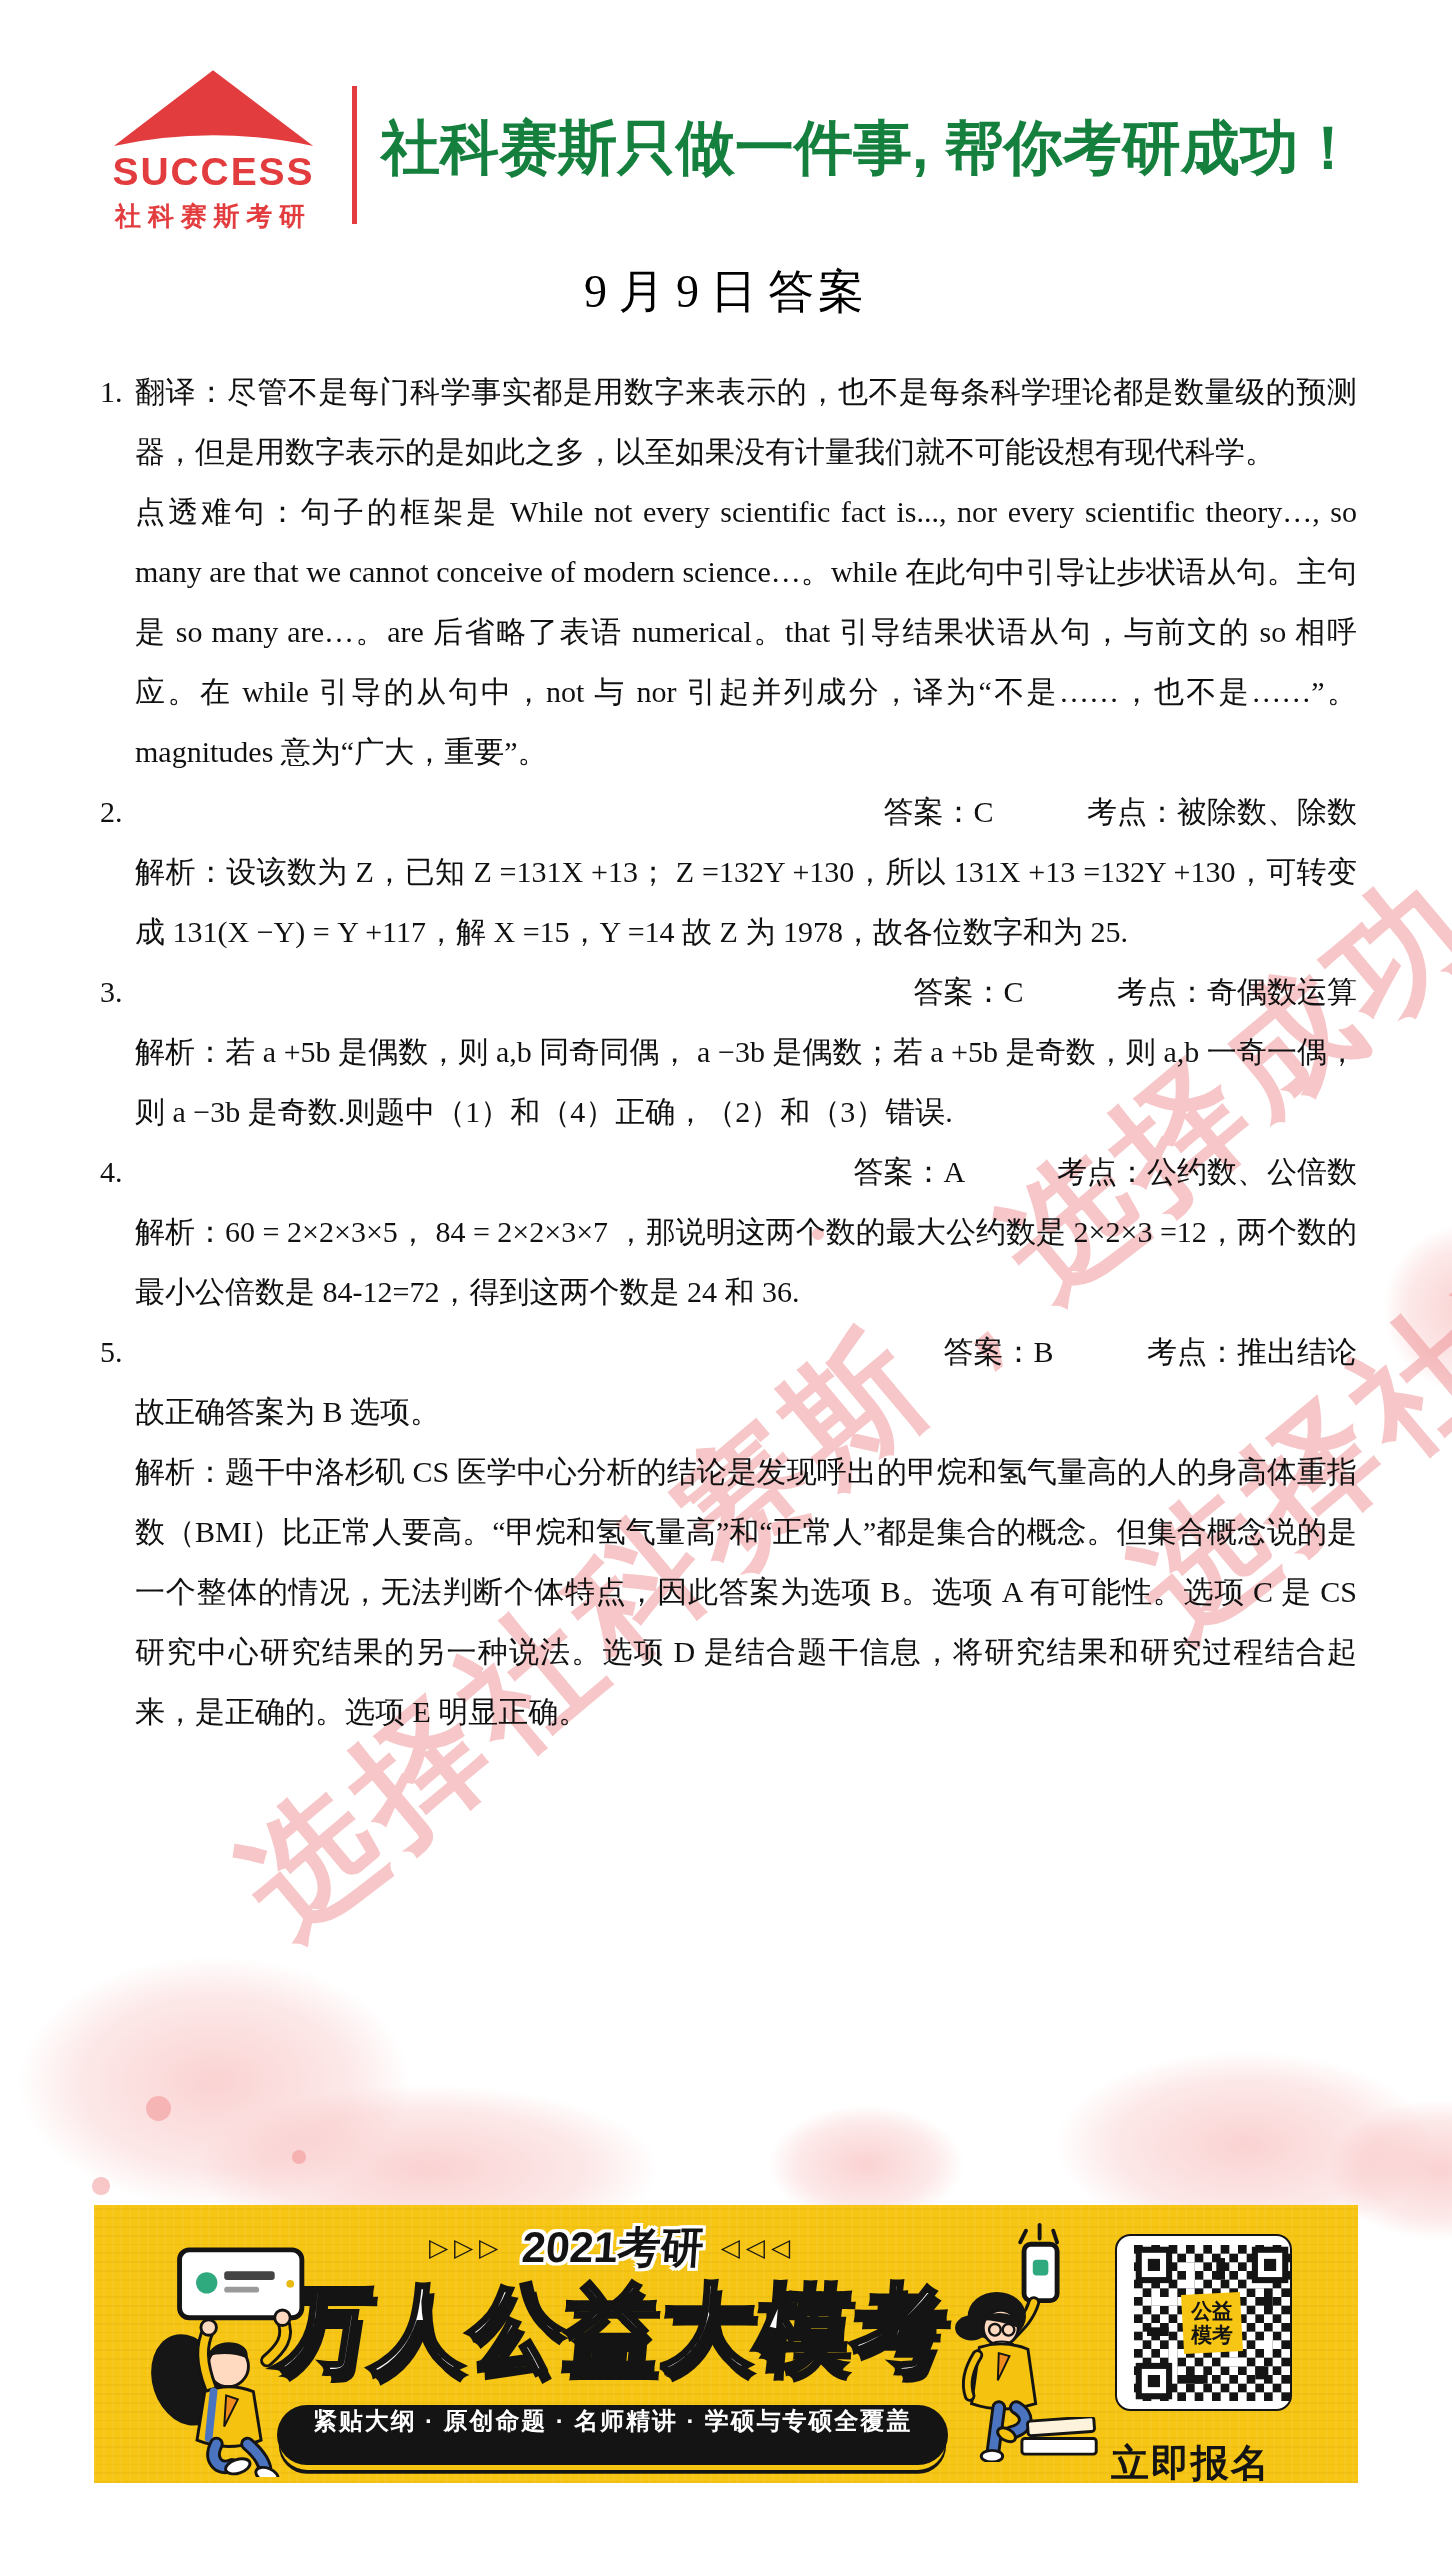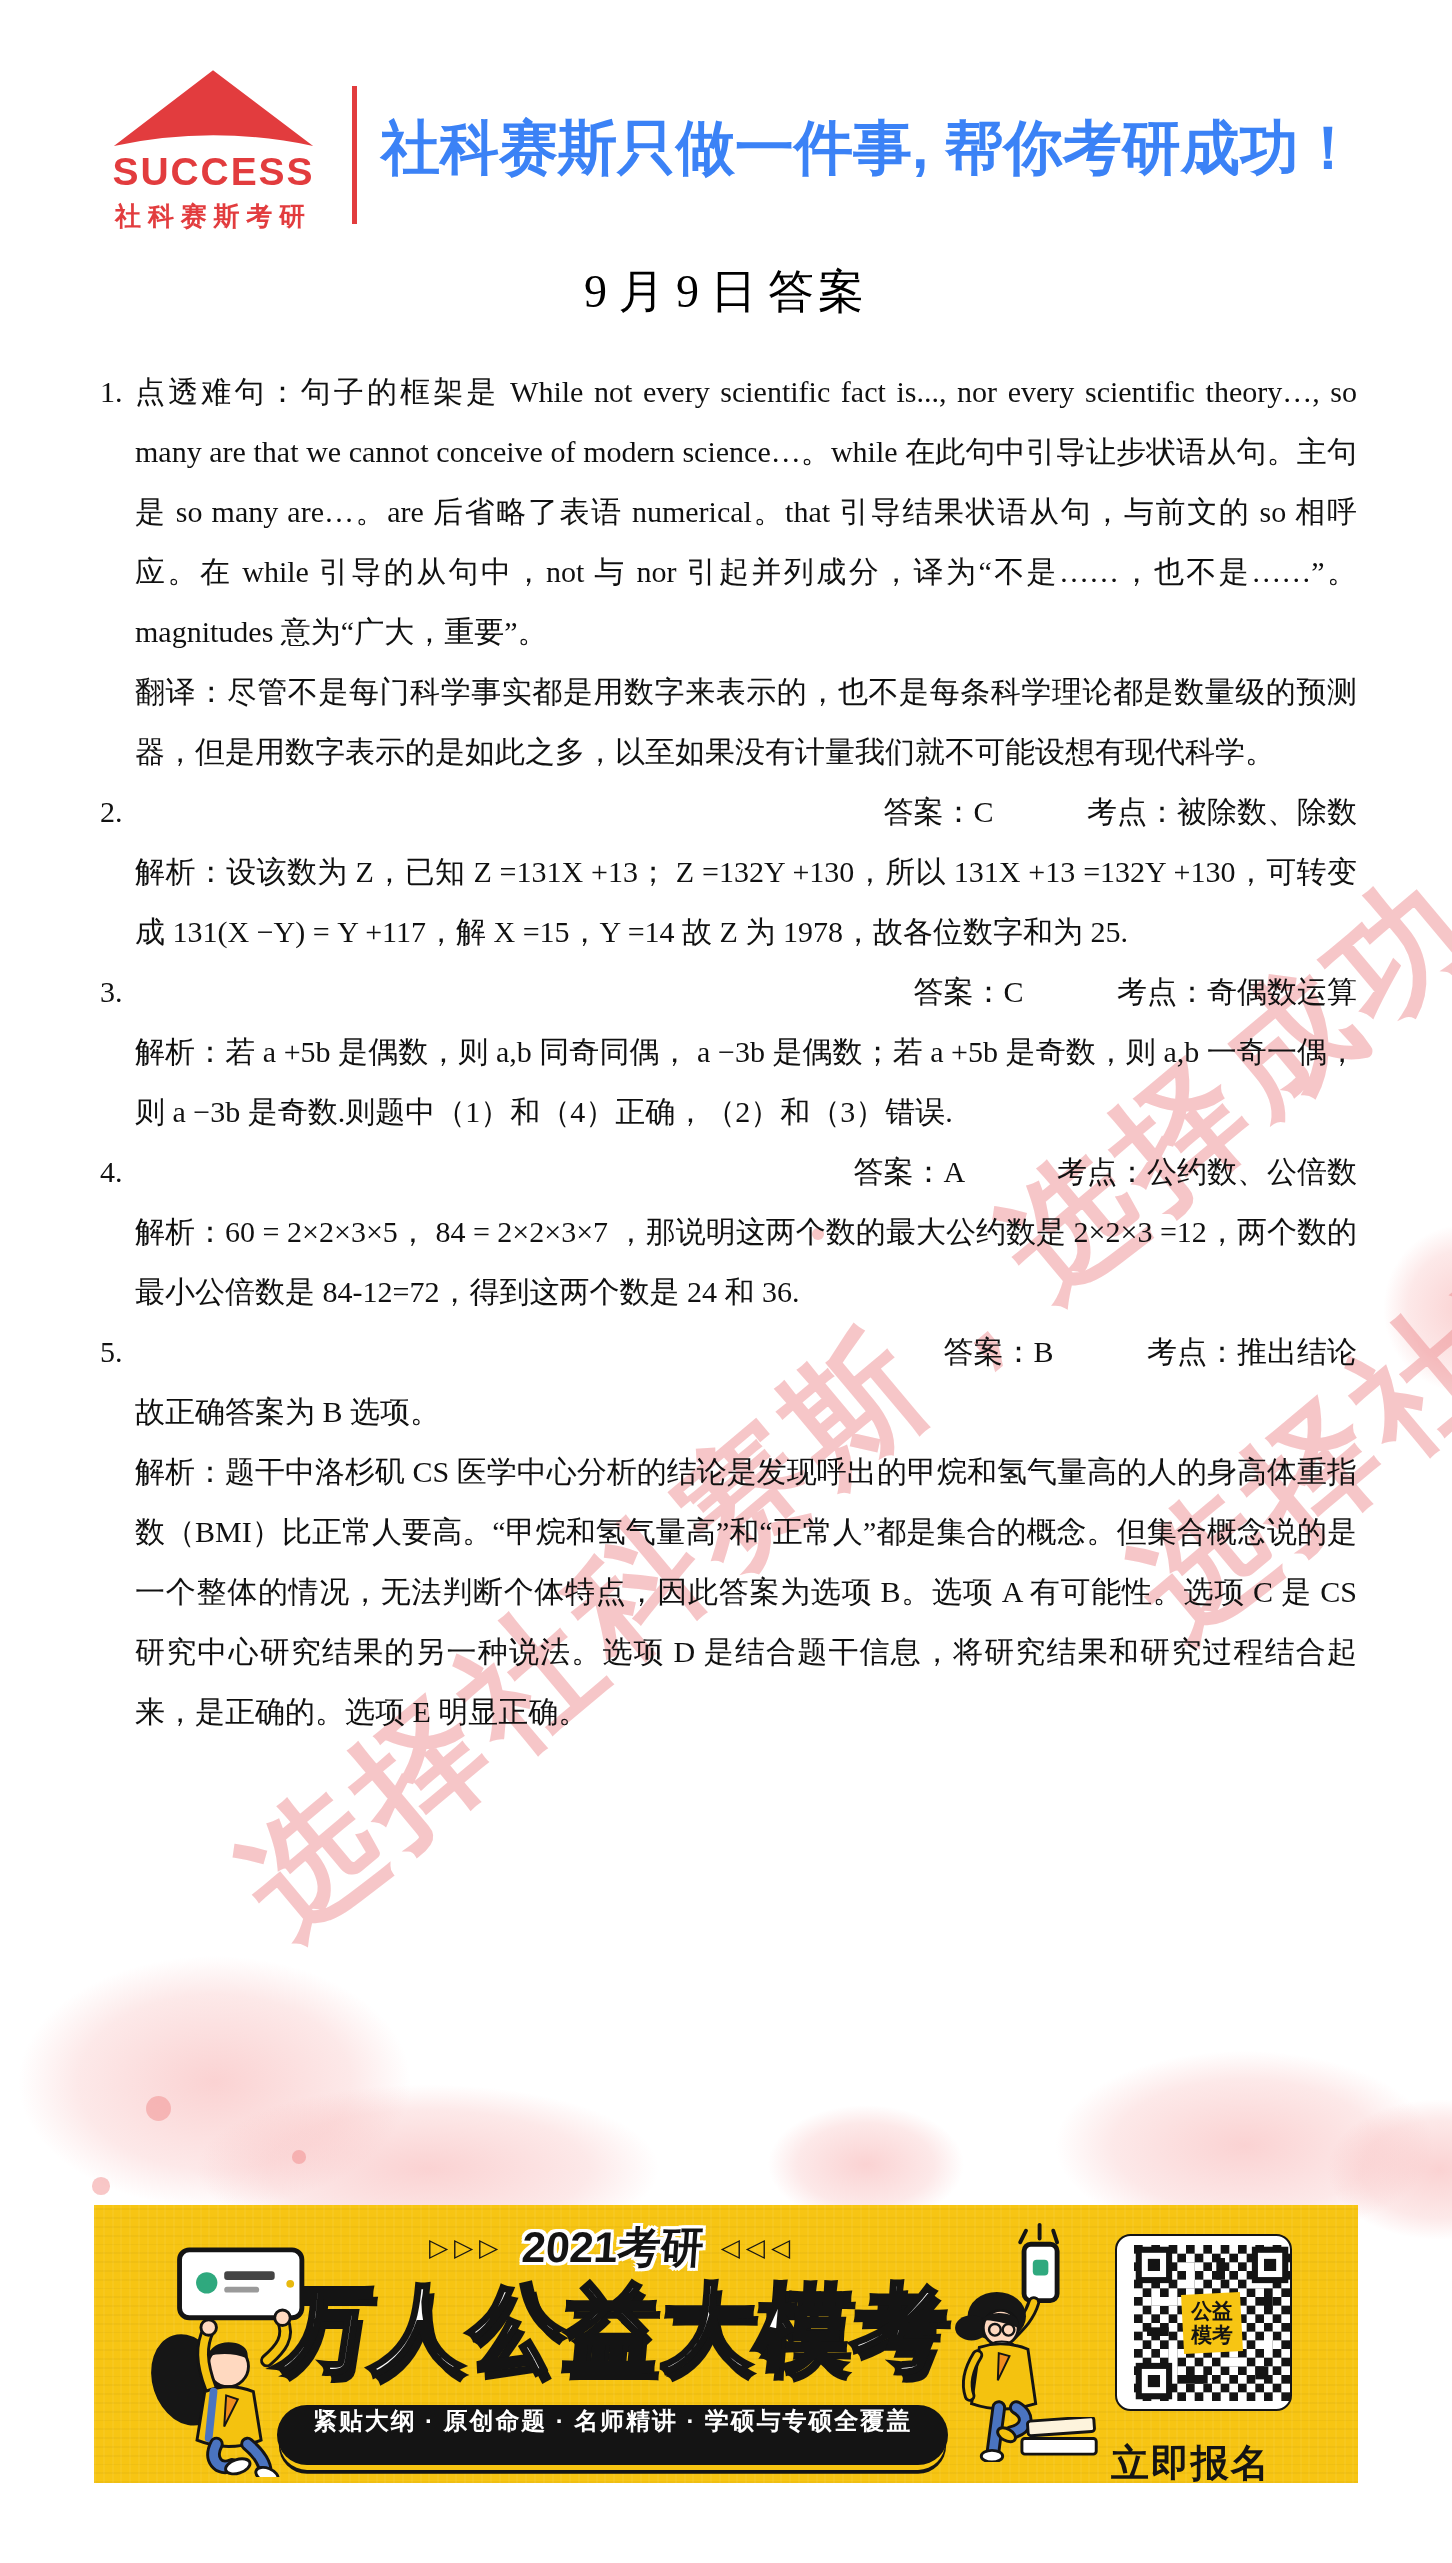--- a/index.html
+++ b/index.html
@@ -17,21 +17,21 @@
     font-weight:bold; font-size:39px; letter-spacing:1.9px; color:#e23c3e; line-height:1.05;
   }
   .logo .brand-sub {
     font-family:Liberation Mono, monospace;
     font-weight:bold; font-size:26px; letter-spacing:6.8px; color:#e23c3e; margin-top:5.8px;
   }
   .header-divider { position:absolute; left:352px; top:86px; width:4.9px; height:138px; background:#e23c3e; }
   .slogan {
     position:absolute; left:381px; top:109px; width:1002px;
     font-family:"Liberation Sans","DejaVu Sans",sans-serif;
-    font-weight:900; font-size:59px; color:#3b82f6; white-space:nowrap; letter-spacing:0px;
+    font-weight:900; font-size:59px; color:#15803d; white-space:nowrap; letter-spacing:0px;
   }
 
   
   .doc-title { position:absolute; left:0; top:261px; width:100%; text-align:center; font-size:46px; color:#000; }
   .doc-title .t-label { letter-spacing:3.9px; }
 
   
   .watermark {
     position:absolute; white-space:nowrap; font-size:132px; font-weight:bold;
     color:rgba(236,135,141,0.48); letter-spacing:9.7px;
@@ -125,22 +125,22 @@
 
   <div class="doc-title">
     <span class="t-date">9 月 9 日</span>
     <span class="t-label">答案</span>
   </div>
 
   <div class="answers">
 
     <div class="item">
       <span class="item-num">1.</span>
+      <p>翻译：尽管不是每门科学事实都是用数字来表示的，也不是每条科学理论都是数量级的预测器，但是用数字表示的是如此之多，以至如果没有计量我们就不可能设想有现代科学。</p>
       <p>点透难句：句子的框架是 While not every scientific fact is..., nor every scientific theory…, so many are that we cannot conceive of modern science…。while 在此句中引导让步状语从句。主句是 so many are…。are 后省略了表语 numerical。that 引导结果状语从句，与前文的 so 相呼应。在 while 引导的从句中，not 与 nor 引起并列成分，译为“不是……，也不是……”。magnitudes 意为“广大，重要”。</p>
-      <p>翻译：尽管不是每门科学事实都是用数字来表示的，也不是每条科学理论都是数量级的预测器，但是用数字表示的是如此之多，以至如果没有计量我们就不可能设想有现代科学。</p>
     </div>
 
     <div class="item">
       <span class="item-num">2.</span>
       <div class="answer-row">
         <span class="ans">答案：C</span>
         <span class="point">考点：被除数、除数</span>
       </div>
       <p>解析：设该数为 Z，已知 Z =131X +13； Z =132Y +130，所以 131X +13 =132Y +130，可转变成 131(X −Y) = Y +117，解 X =15，Y =14 故 Z 为 1978，故各位数字和为 25.</p>
     </div>

